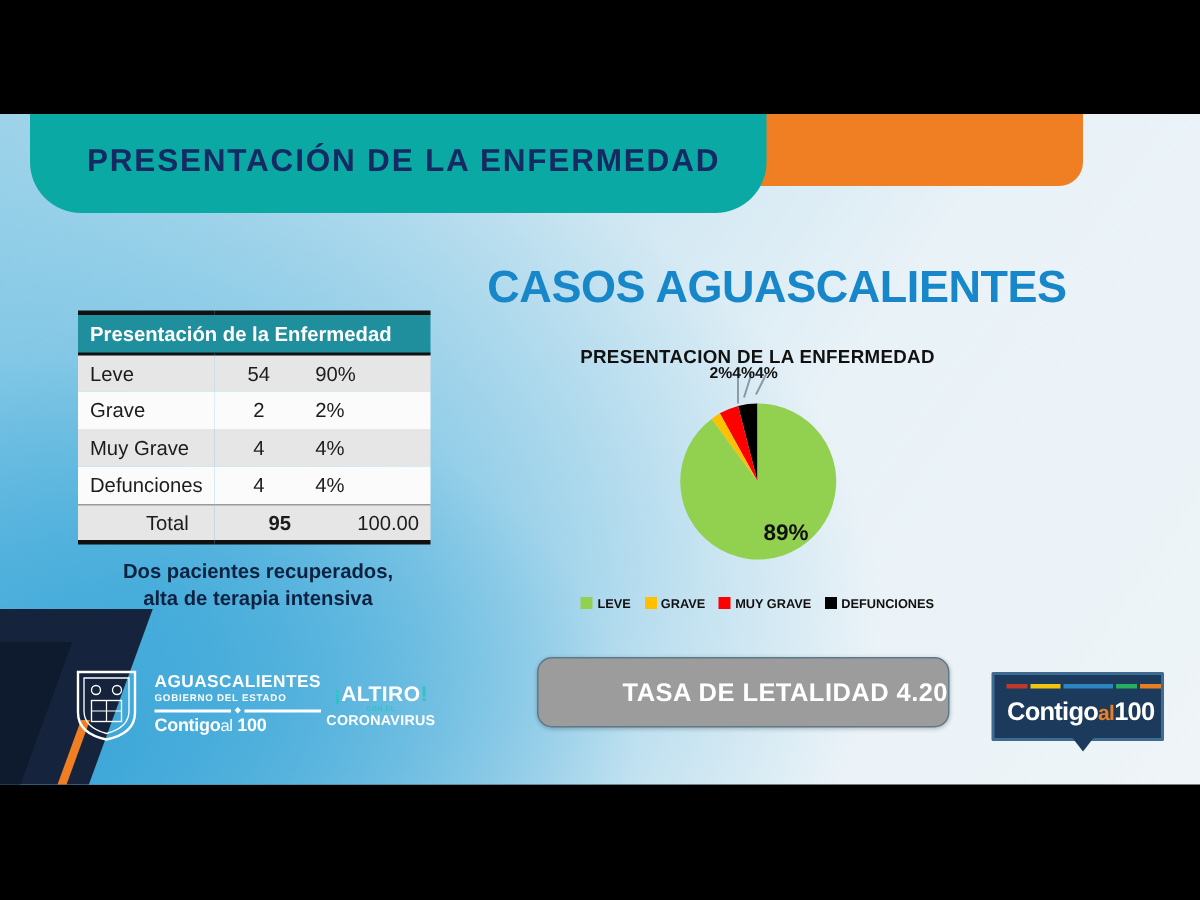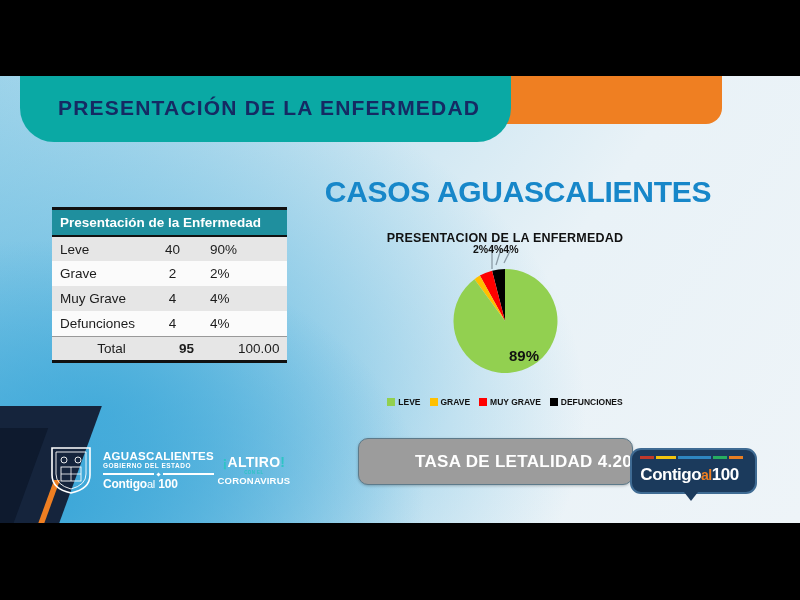--- a/index.html
+++ b/index.html
@@ -146,22 +146,22 @@
   .altiro .t2 { font-size:4.5px; font-weight:bold; color:#2ec4c4; letter-spacing:0.4px; margin:1px 0;}
   .altiro .t3 { font-size:9.5px; font-weight:bold; letter-spacing:0.2px; line-height:1; }
 
   .fuente {
     position:absolute; left:56px; top:424px;
     font-size:9.5px; color:#fff;
   }
 
   
   .contigo {
-    position:absolute; left:630px; top:372px; width:127px; height:46px;
-    background:#1b3a5c; border:2px solid #3f6b93; border-radius:11px;
+    position:absolute; left:661px; top:372px; width:115px; height:46px;
+    background:#1b3a5c; border:2px solid #3f6b93; border-radius:1px;
   }
   .contigo .tail {
     position:absolute; left:52px; bottom:-9px; width:0; height:0;
     border-left:7px solid transparent; border-right:7px solid transparent;
     border-top:9px solid #1b3a5c;
   }
   .contigo .bars { position:absolute; left:8px; top:6px; width:103px;
     display:flex; gap:2px; align-items:center; }
   .contigo .bars i { height:3px; display:block; }
   .contigo .word {
@@ -195,21 +195,21 @@
     <div class="tbl-wrap">
       <table class="data">
         <thead>
           <tr>
             <th class="hdr" colspan="3">Presentación de la Enfermedad</th>
           </tr>
         </thead>
         <tbody>
           <tr class="r-odd">
             <td class="c-label">Leve</td>
-            <td class="c-num">40</td>
+            <td class="c-num">54</td>
             <td class="c-pct">90%</td>
           </tr>
           <tr class="r-even">
             <td class="c-label">Grave</td>
             <td class="c-num">2</td>
             <td class="c-pct">2%</td>
           </tr>
           <tr class="r-odd">
             <td class="c-label">Muy Grave</td>
             <td class="c-num">4</td>
@@ -222,20 +222,24 @@
           </tr>
           <tr class="r-total">
             <td class="c-label">Total</td>
             <td class="c-num">95</td>
             <td class="c-pct">100.00</td>
           </tr>
         </tbody>
       </table>
     </div>
 
+    <div class="note">
+      <span>Dos pacientes recuperados,</span><br>
+      <span>alta de terapia intensiva</span>
+    </div>
 
     <div class="chart-area">
       <div class="chart-title">PRESENTACION DE LA ENFERMEDAD</div>
 
       <svg class="pie-svg" width="180" height="150" viewBox="0 0 180 150">
 
         <line x1="77" y1="4" x2="77" y2="26" stroke="#8a9aa5" stroke-width="1.3"></line>
         <line x1="86" y1="6" x2="81" y2="22" stroke="#8a9aa5" stroke-width="1.3"></line>
         <line x1="96" y1="6" x2="89" y2="20" stroke="#8a9aa5" stroke-width="1.3"></line>
 

